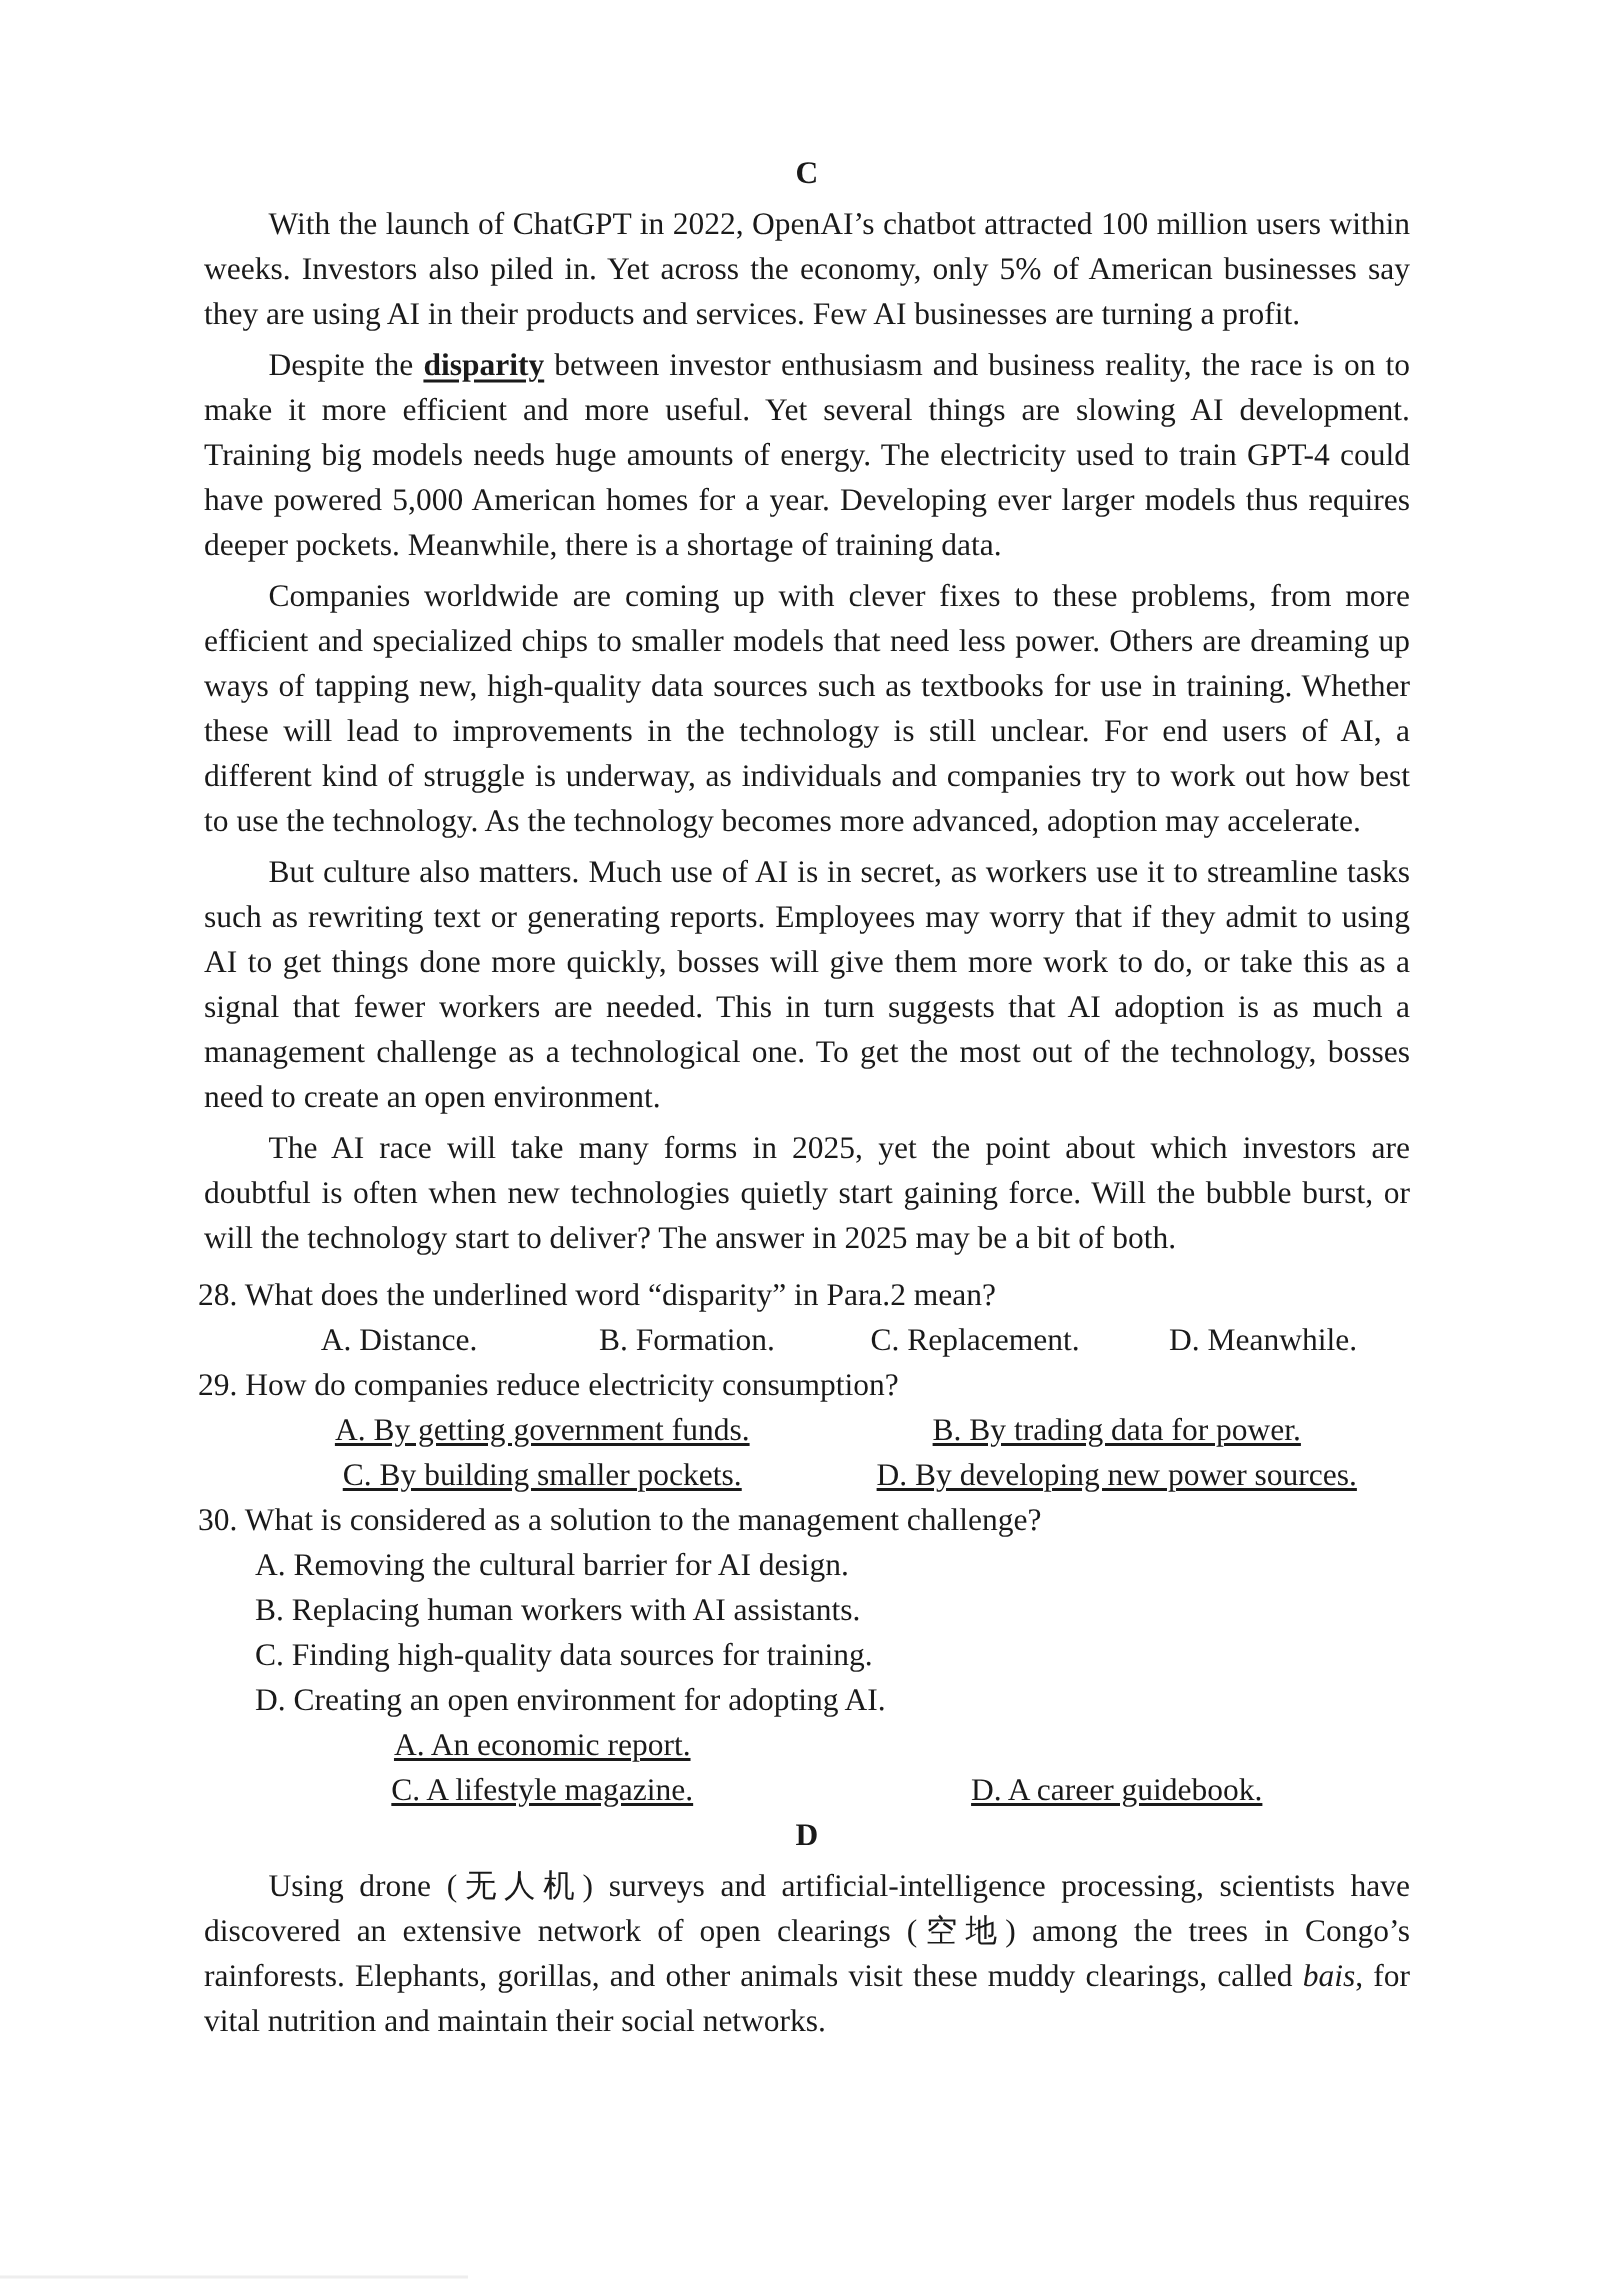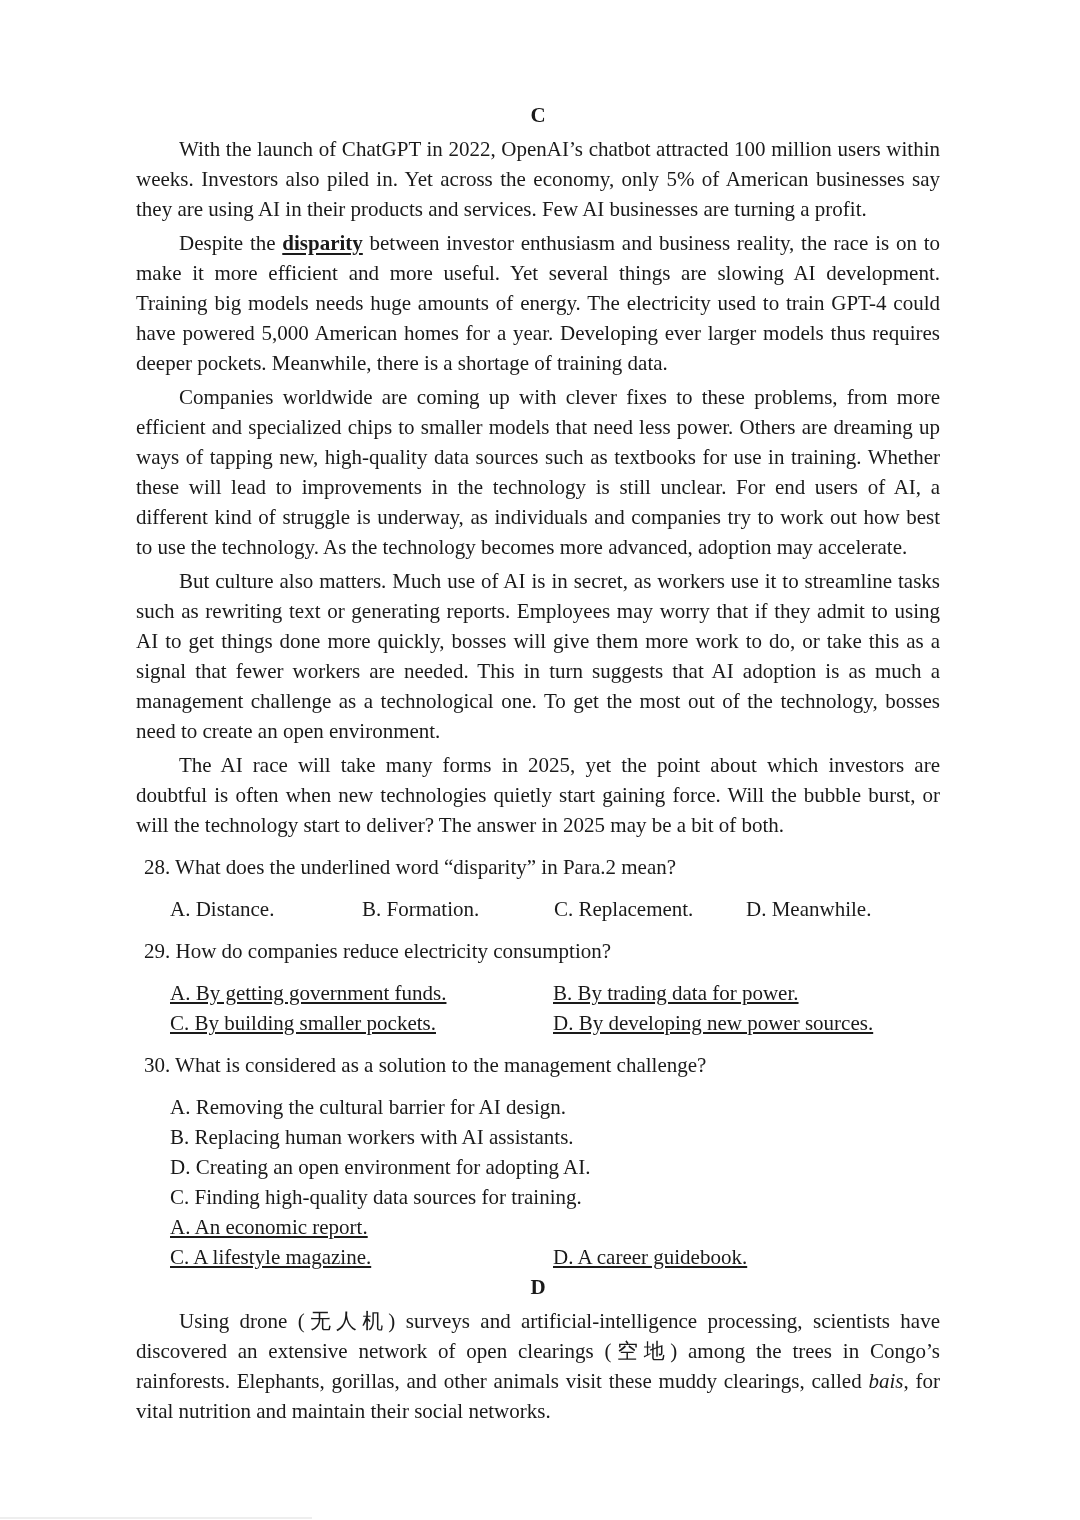--- a/index.html
+++ b/index.html
@@ -1,22 +1,22 @@
 <!DOCTYPE html>
 <html><head>
 <meta charset="utf-8">
 <style>
   html, body { margin:0; padding:0; background:#fff; }
   body { width:1080px; height:1520px; position:relative; overflow:hidden;
          font-family:"Liberation Serif", serif; color:#1a1a1a; }
   .page { position:absolute; left:132px; top:100px; width:812px; font-size:21px; line-height:30px; }
   .sec-title { text-align:center; font-weight:bold; font-size:21px; line-height:30px; }
   .para { text-align:justify; text-indent:43px; margin:4px; }
-  .q { margin:12px; }
-  .opts { display:flex; padding-left:38px; }
+  .q { margin:0; }
+  .opts { display:flex; padding-left:38px;text-align:center; }
   .opts4 span { width:192px; }
   .opts2 span { width:383px;text-decoration:underline; }
   .opt1 { padding-left:38px; }
   u.kw { font-weight:bold; text-decoration:underline; text-underline-offset:3px; }
   .qblock { margin-top:8px; }
   .bottom-line { position:absolute; left:0; top:1517px; width:312px; height:2px; background:#eee; }
 </style>
 </head>
 <body>
 
@@ -45,22 +45,22 @@
     </div>
     <div class="opts opts2">
       <span>C. By building smaller pockets.</span>
       <span>D. By developing new power sources.</span>
     </div>
   </div>
   <div>
     <p class="q">30. What is considered as a solution to the management challenge?</p>
     <div class="opt1">A. Removing the cultural barrier for AI design.</div>
     <div class="opt1">B. Replacing human workers with AI assistants.</div>
+    <div class="opt1">C. Finding high-quality data sources for training.</div>
     <div class="opt1">D. Creating an open environment for adopting AI.</div>
-    <div class="opt1">C. Finding high-quality data sources for training.</div>
   </div>
   <div>
     <div class="opts opts2">
       <span>A. An economic report.</span>
     </div>
     <div class="opts opts2">
       <span>C. A lifestyle magazine.</span>
       <span>D. A career guidebook.</span>
     </div>
   </div>

